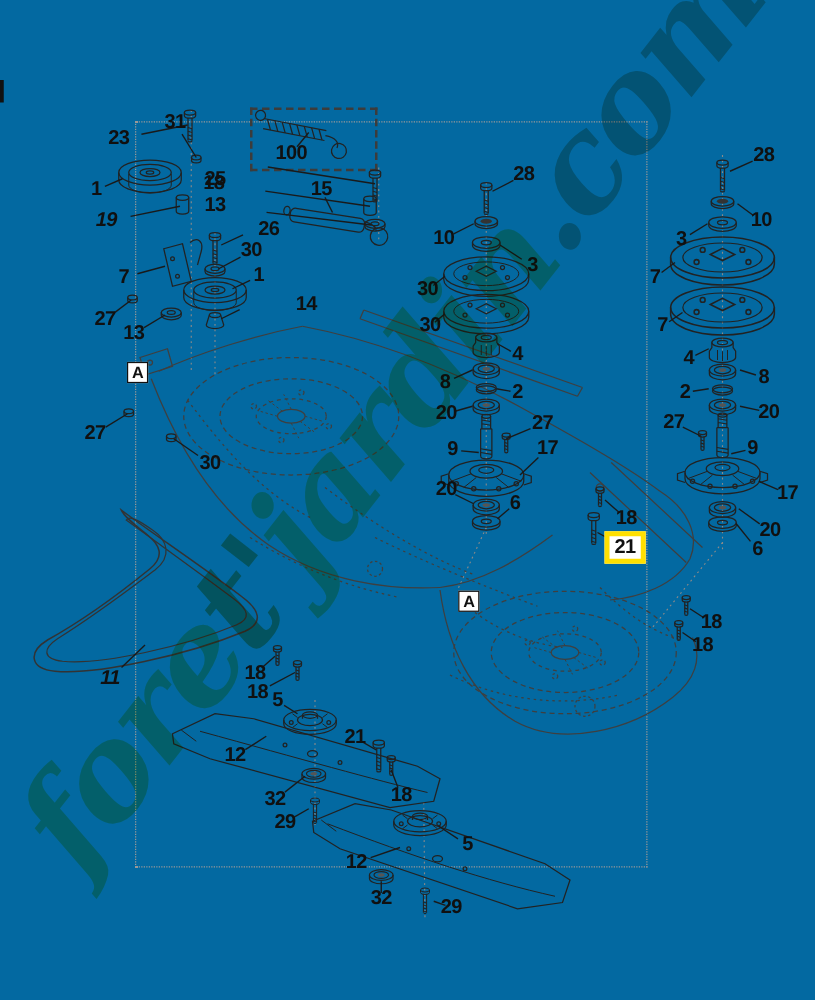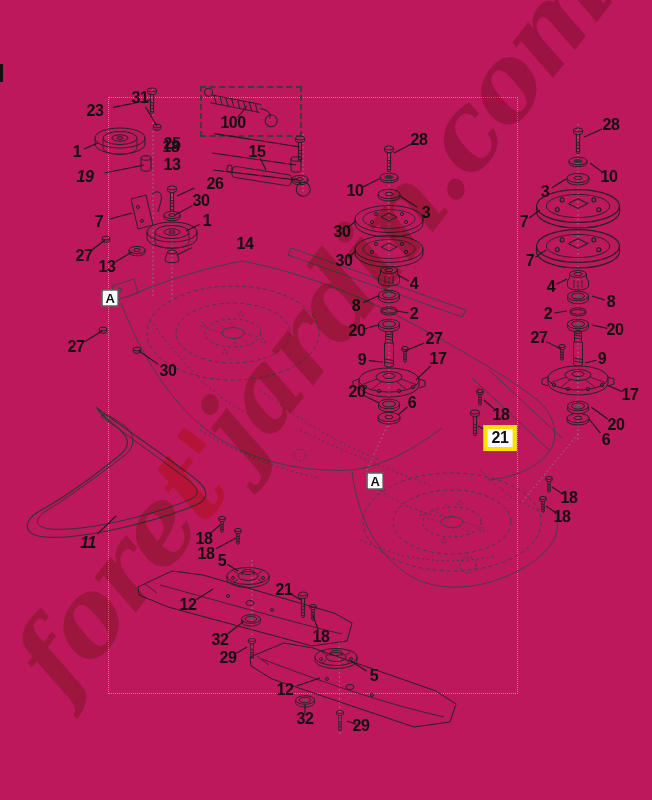--- a/index.html
+++ b/index.html
@@ -1,16 +1,16 @@
 <!DOCTYPE html>
 <html><head>
 <meta charset="utf-8">
 <style>
   html,body{margin:0;padding:0;background:#fff;}
-  #stage{position:relative;width:652px;height:800px;background:#be185d;overflow:hidden;
+  #stage{position:relative;width:652px;height:800px;background:#0369a1;overflow:hidden;
          font-family:"Liberation Sans",sans-serif;}
   .diagram-border{position:absolute;left:108px;top:97px;width:408px;height:595px;
          border:1px dotted #999;}
   .inset-box{position:absolute;left:200px;top:86px;width:98px;height:47px;
          border:2px dashed #3c3c3c;}
   .edge-mark{position:absolute;left:0;top:64px;width:3px;height:18px;background:#111;}
   #art,#leader-svg{position:absolute;left:0;top:0;}
   #leader-svg{z-index:6;}
   .callout-layer{position:absolute;left:0;top:0;width:652px;height:800px;z-index:8;}
   .callout{position:absolute;transform:translate(-50%,-50%);

